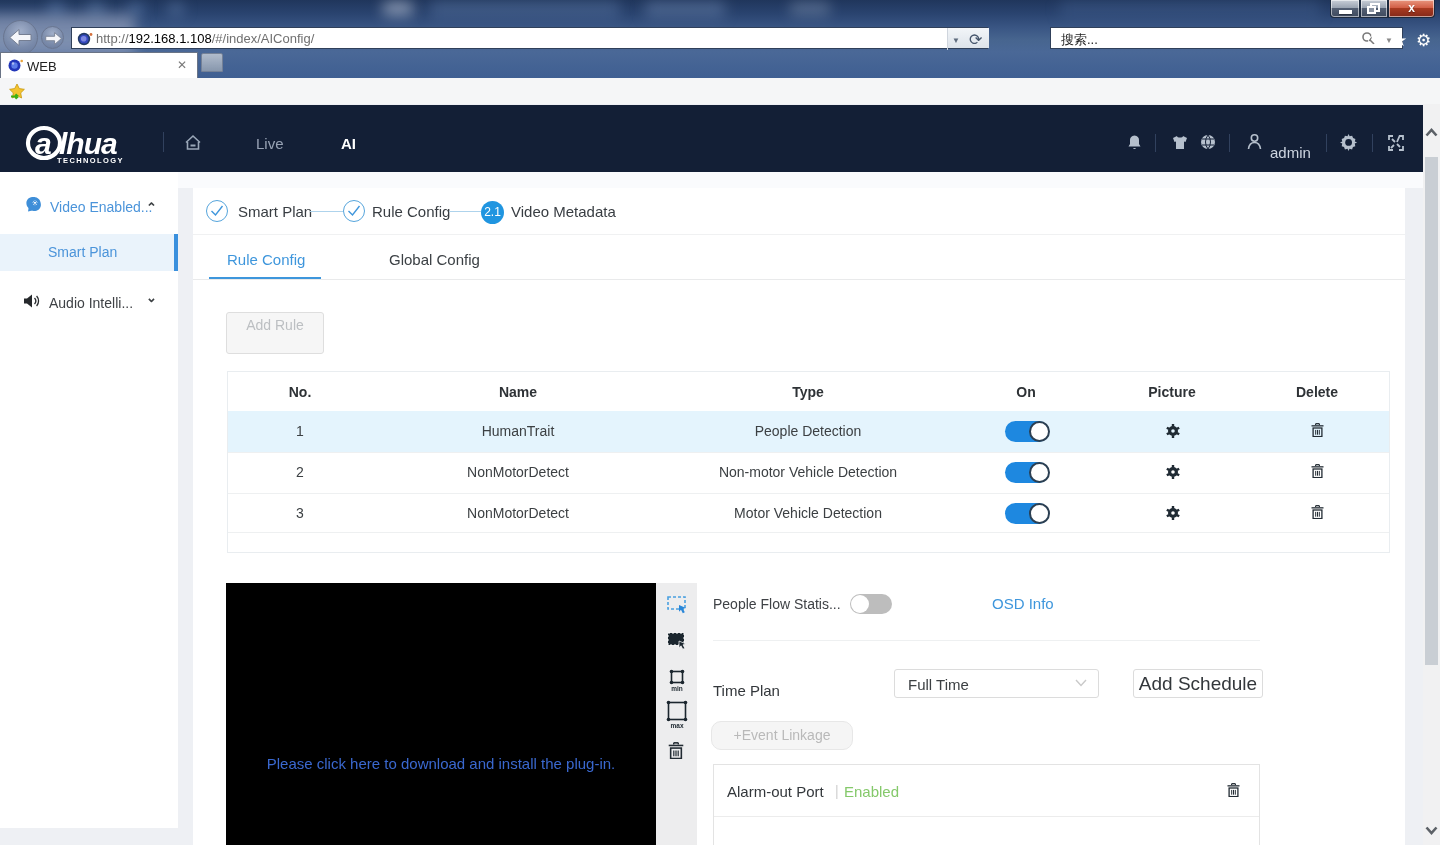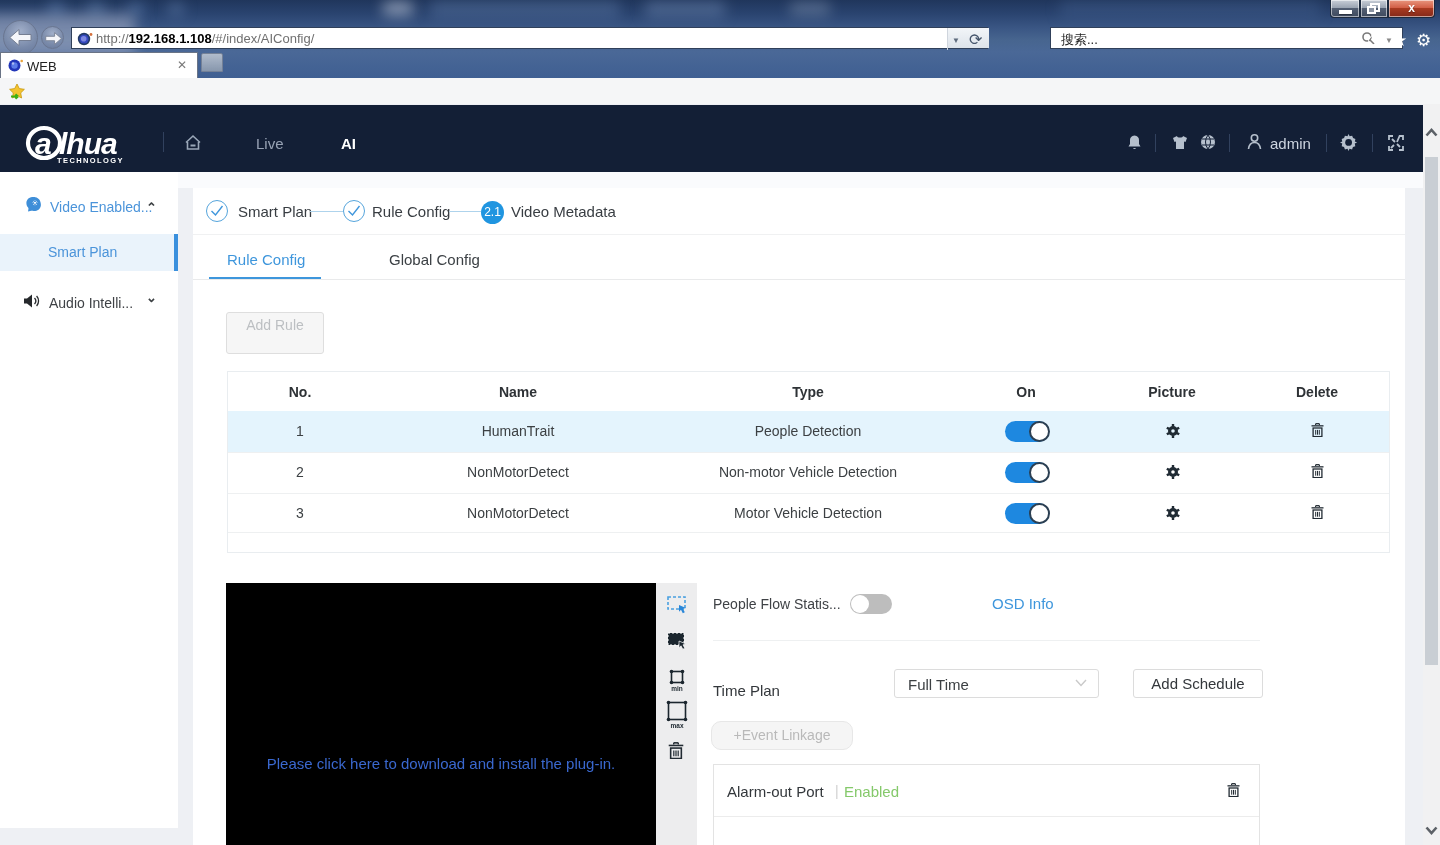--- a/index.html
+++ b/index.html
@@ -13,21 +13,21 @@
 .wb{position:absolute;top:0;height:18px;border:1px solid #1c2a3e;border-top:none;box-shadow:inset 0 0 0 1px rgba(255,255,255,.55)}
 #wmin{left:0;width:30px;border-radius:0 0 0 4px;background:linear-gradient(180deg,#c9cfd8 0%,#9aa4b2 45%,#525e72 50%,#3e4a5e 100%)}
 #wmax{left:30px;width:28px;background:linear-gradient(180deg,#c9cfd8 0%,#9aa4b2 45%,#525e72 50%,#3e4a5e 100%)}
 #wclose{left:58px;width:47px;border-radius:0 0 4px 0;background:linear-gradient(180deg,#e9967e 0%,#d25f46 45%,#a83a20 50%,#84291a 100%)}
 
 #backbtn{left:3px;top:20px;width:35px;height:35px;border-radius:50%;background:radial-gradient(circle at 50% 30%,rgba(200,210,230,.5),rgba(120,135,165,.45) 60%,rgba(90,105,140,.5));border:1px solid #6a7690}
 #fwdbtn{left:41px;top:26px;width:23px;height:23px;border-radius:50%;background:radial-gradient(circle at 50% 30%,rgba(200,210,230,.5),rgba(120,135,165,.45) 60%,rgba(90,105,140,.5));border:1px solid #6a7690}
 
 #addr{left:71px;top:27px;width:917px;height:22px;background:#fff;border:1px solid #30405a}
 #addr .txt{position:absolute;left:7px;top:3px;font-size:13px;color:#707070;white-space:nowrap}
-#addr .txt b{color:#000;font-weight:bold}
+#addr .txt b{color:#000;font-weight:normal}
 #addrsep{left:875px;top:0;width:1px;height:22px;background:#cfd5dd}
 #addrdrop{left:880px;top:8px;color:#5e6b7d;font-size:8px}
 #refresh{left:897px;top:2px;width:22px;height:20px;color:#46566c;font-size:16px}
 
 #search{left:1050px;top:27px;width:353px;height:22px;background:#fff;border:1px solid #30405a}
 #search .q{position:absolute;left:10px;top:3px;font-size:13px;color:#222}
 #mag{position:absolute;left:310px;top:3px}
 #sdrop{position:absolute;left:334px;top:8px;color:#8a8a8a;font-size:8px}
 
 .cico{color:#f5f7fa;font-size:15px}
@@ -35,21 +35,21 @@
 #tab{left:0;top:52px;width:198px;height:26px;background:#fff;border:1px solid #6a7486;border-bottom:none}
 #tab .t{position:absolute;left:26px;top:6px;font-size:13px;color:#222}
 #tab .x{position:absolute;left:176px;top:5px;color:#7a7a7a;font-size:12px}
 #tabstub{left:201px;top:53px;width:22px;height:19px;background:linear-gradient(180deg,#c3cbd6,#94a1b2);border:1px solid #7d8798;border-radius:2px 2px 0 0;opacity:.85}
 #favbar{left:0;top:78px;width:1440px;height:26px;background:#f5f6f7}
 
 #appbar{left:0;top:105px;width:1423px;height:67px;background:#131f36}
 .sep{position:absolute;width:1px;background:#31415e}
 #nav-live{left:256px;top:30px;font-size:15px;color:#97a2b4}
 #nav-ai{left:341px;top:30px;font-size:15px;color:#fff;font-weight:bold}
-#admin{left:1270px;top:30px;font-size:15px;color:#cdd5e0}
+#admin{left:1270px;top:39px;font-size:15px;color:#cdd5e0}
 
 #sidebar{left:0;top:172px;width:178px;height:656px;background:#fff}
 #srow1{left:0;top:24px;width:178px;height:30px}
 #srow1 .t{position:absolute;left:50px;top:3px;font-size:14px;color:#4b94da}
 #smart{left:0;top:62px;width:178px;height:37px;background:#eaf3fb;border-right:4px solid #3a90dd}
 #smart .t{position:absolute;left:48px;top:10px;font-size:14px;color:#4b94da}
 #srow3{left:0;top:120px;width:178px;height:30px}
 #srow3 .t{position:absolute;left:49px;top:3px;font-size:14px;color:#3f4246}
 .caret{position:absolute;font-size:13px;color:#3c4043;font-weight:bold}
 
@@ -81,21 +81,21 @@
 #vtools{left:463px;top:395px;width:41px;height:262px;background:#ededee}
 
 #pflow{left:520px;top:408px;font-size:14px;color:#3f4246}
 #ptog{left:657px;top:406px;width:42px;height:20px;border-radius:10px;background:#bdbdbd}
 #ptog .knob{position:absolute;left:1px;top:1px;width:18px;height:18px;border-radius:50%;background:#fff}
 #osd{left:799px;top:407px;font-size:15px;color:#3e96dc}
 #rdiv{left:520px;top:452px;width:547px;height:1px;background:#eef0f1}
 #tplan{left:520px;top:494px;font-size:15px;color:#33373b}
 #tsel{left:701px;top:481px;width:205px;height:29px;border:1px solid #dcdcdc;border-radius:3px}
 #tsel .v{position:absolute;left:13px;top:6px;font-size:15px;color:#3c4043}
-#addsch{left:940px;top:481px;width:130px;height:29px;border:1px solid #dcdcdc;border-radius:3px;font-size:15px;color:#33373b;text-align:center;line-height:27px}
+#addsch{left:940px;top:481px;width:130px;height:29px;border:1px solid #dcdcdc;border-radius:3px;font-size:19px;color:#33373b;text-align:center;line-height:27px}
 #evlink{left:518px;top:533px;width:142px;height:29px;background:#f5f5f5;border:1px solid #e7e7e7;border-radius:10px;font-size:14px;color:#b9b9b9;text-align:center;line-height:27px}
 #abox{left:520px;top:576px;width:547px;height:85px;border:1px solid #e3e3e3}
 #abox .h1{position:absolute;left:13px;top:18px;font-size:15px;color:#33373b}
 #abox .pipe{position:absolute;left:121px;top:18px;font-size:14px;color:#d0d0d0}
 #abox .en{position:absolute;left:130px;top:18px;font-size:15px;color:#85c96b}
 #abox .dv{position:absolute;left:0;top:51px;width:545px;height:1px;background:#ececec}
 
 #sbar{left:1423px;top:104px;width:17px;height:741px;background:#f1f1f2}
 #sthumb{left:2px;top:53px;width:13px;height:508px;background:#c9ced4}
 svg{display:block}

